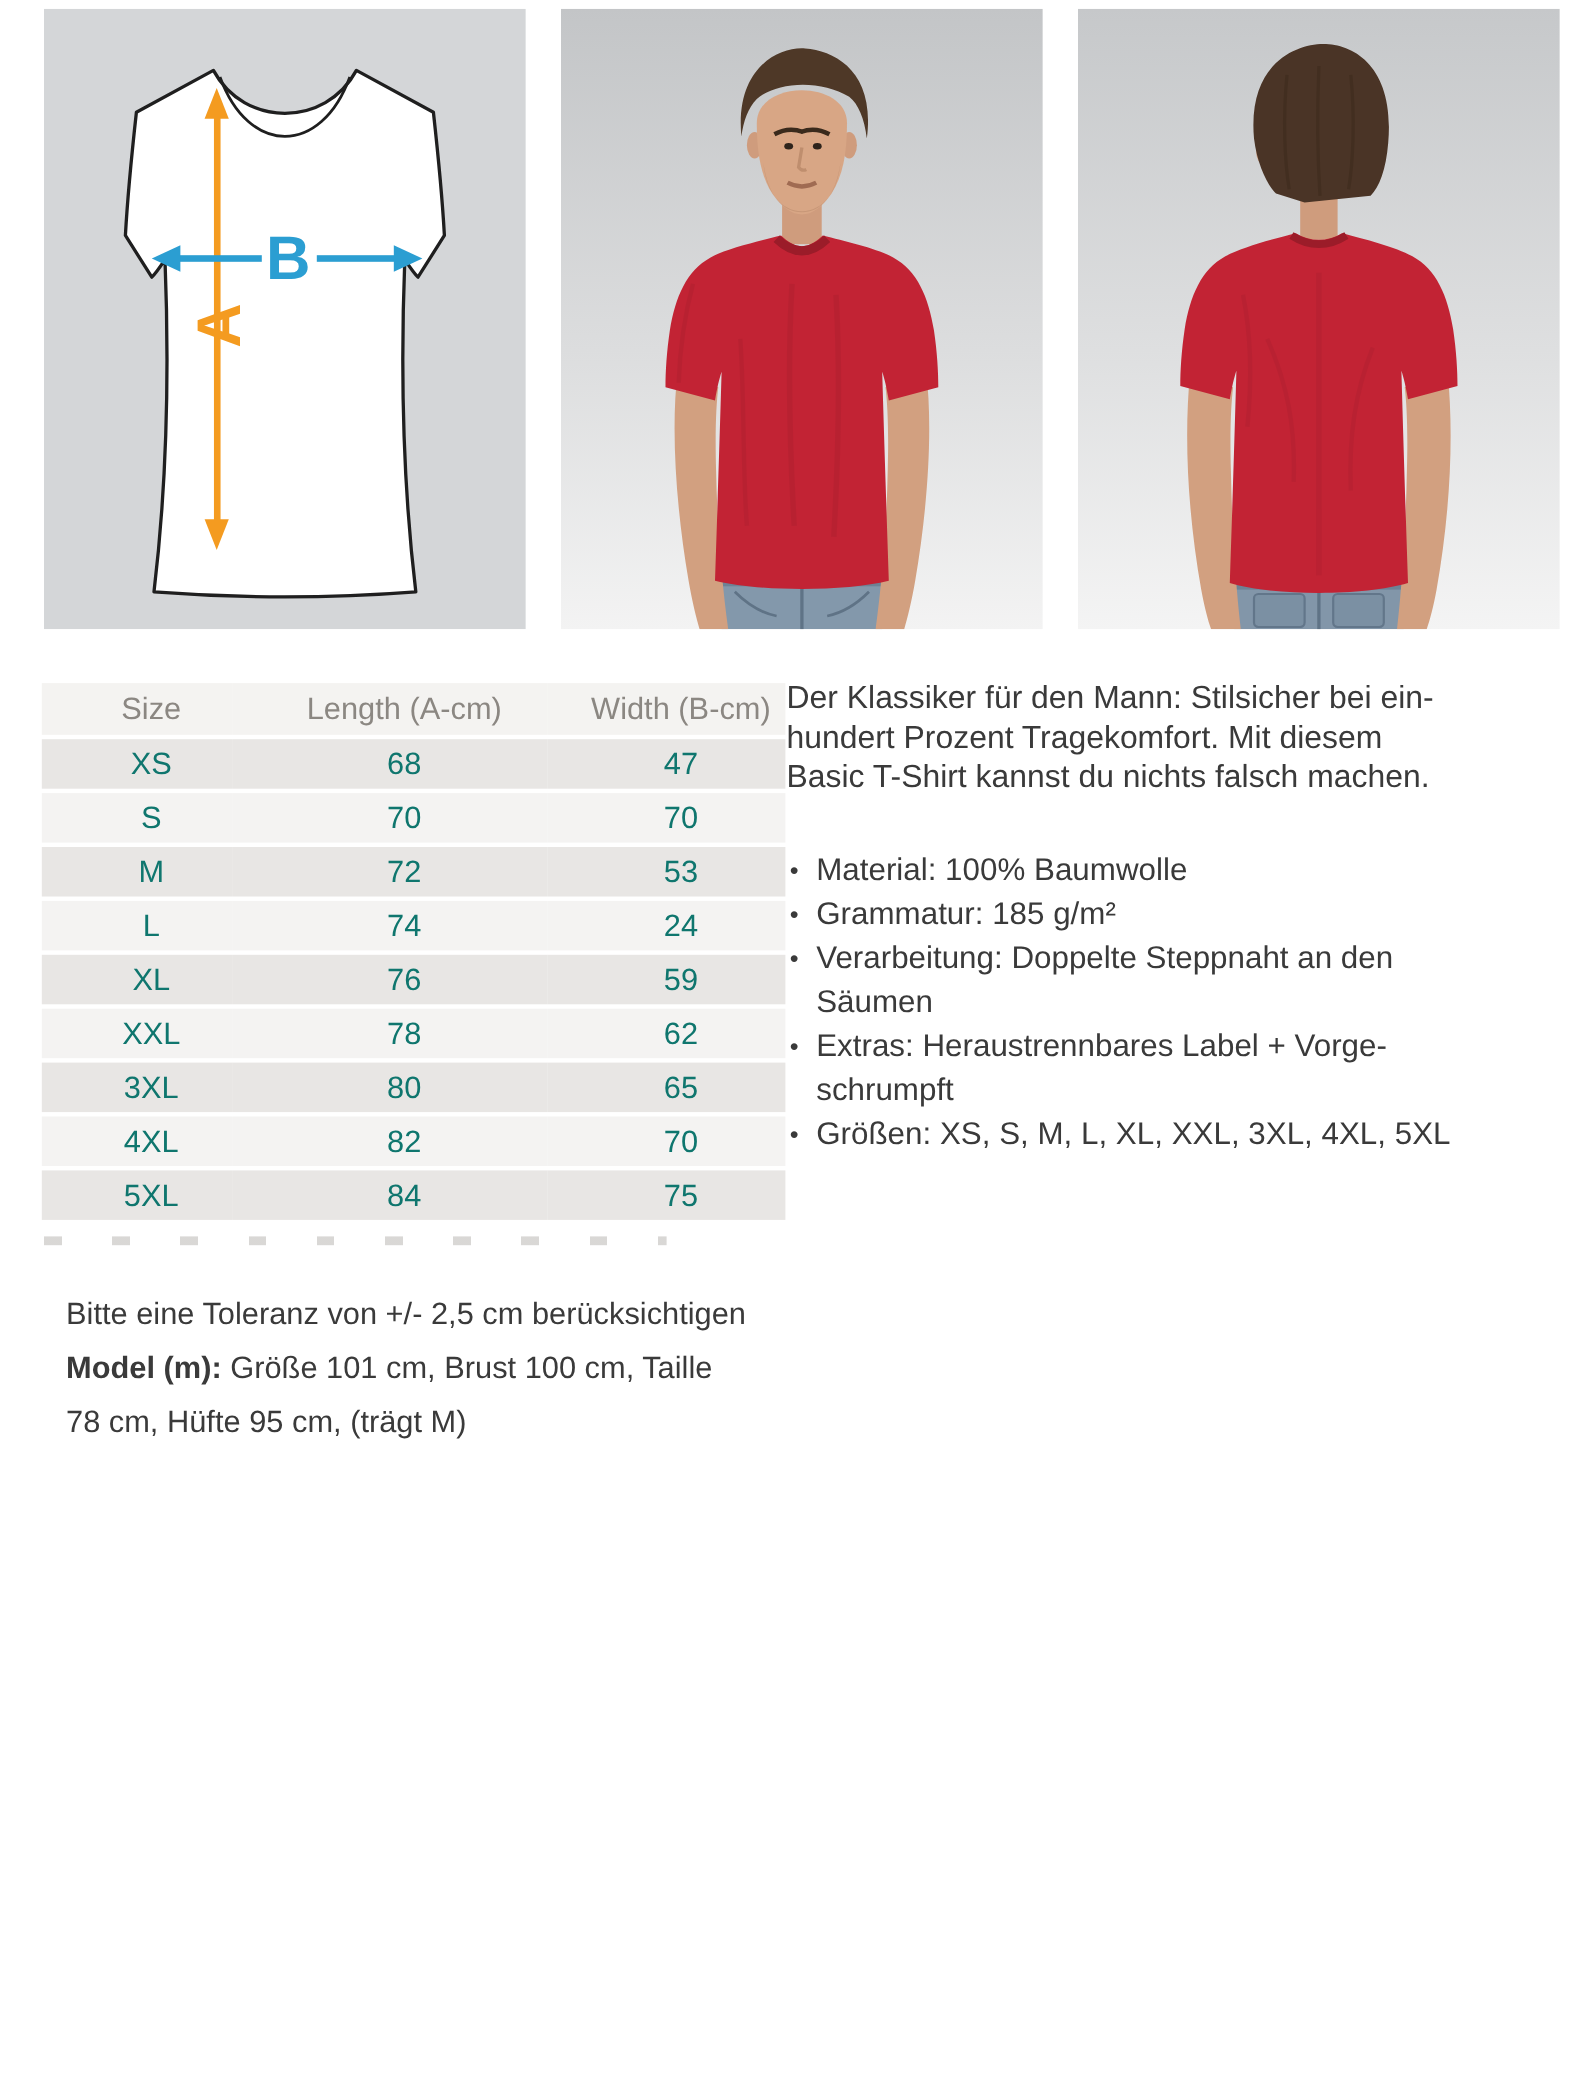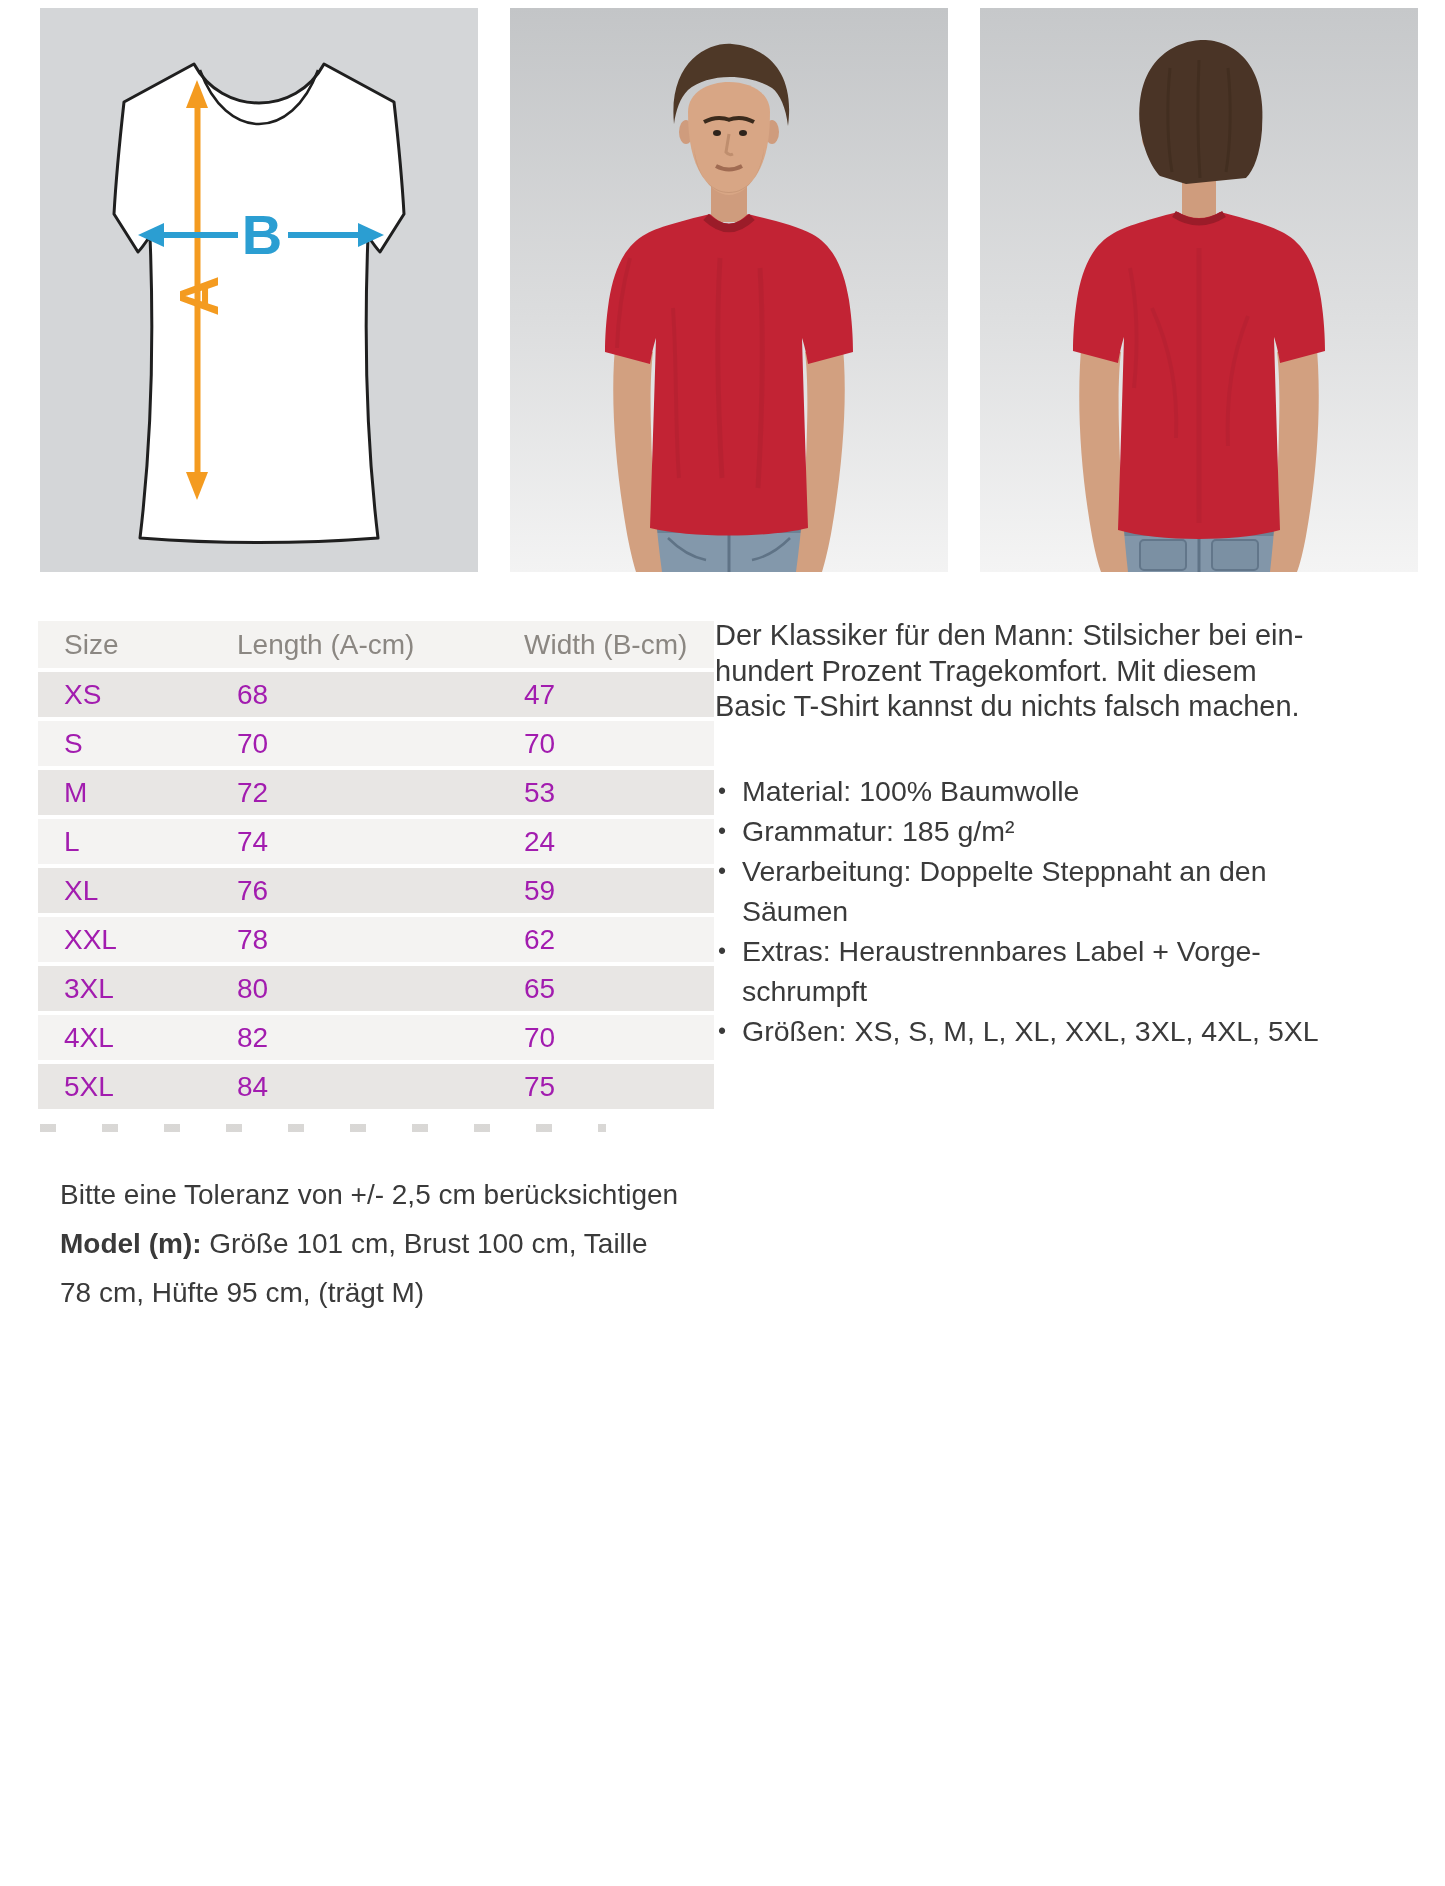--- a/index.html
+++ b/index.html
@@ -12,26 +12,26 @@
 
   
   .images-row { position:absolute; left:40px; top:8px; display:flex; gap:32px; }
   .img-box { width:438px; height:564px; }
 
   
   .size-table {
     position:absolute; left:38px; top:617px; width:676px;
     border-collapse:separate; border-spacing:0 4px; table-layout:fixed;
   }
-  .size-table th, .size-table td { text-align:left; padding:0 0 0 26px; }
+  .size-table th, .size-table td { text-align:center; padding:0 0 0 26px; }
   .size-table th {
     height:47px; background:#f4f3f1; color:#8b8782;
     font-weight:400; font-size:28px;
   }
-  .size-table td { height:45px; color:#a21caf; font-size:28px; }
+  .size-table td { height:45px; color:#0f766e; font-size:28px; }
   .size-table tbody tr.dark td  { background:#e8e6e4; }
   .size-table tbody tr.light td { background:#f4f3f2; }
 
   
   .artifact {
     position:absolute; left:40px; top:1124px; width:566px; height:8px;
     background:repeating-linear-gradient(90deg,#b3b0ac 0 16px,transparent 16px 62px);
     opacity:.5;
   }
 

